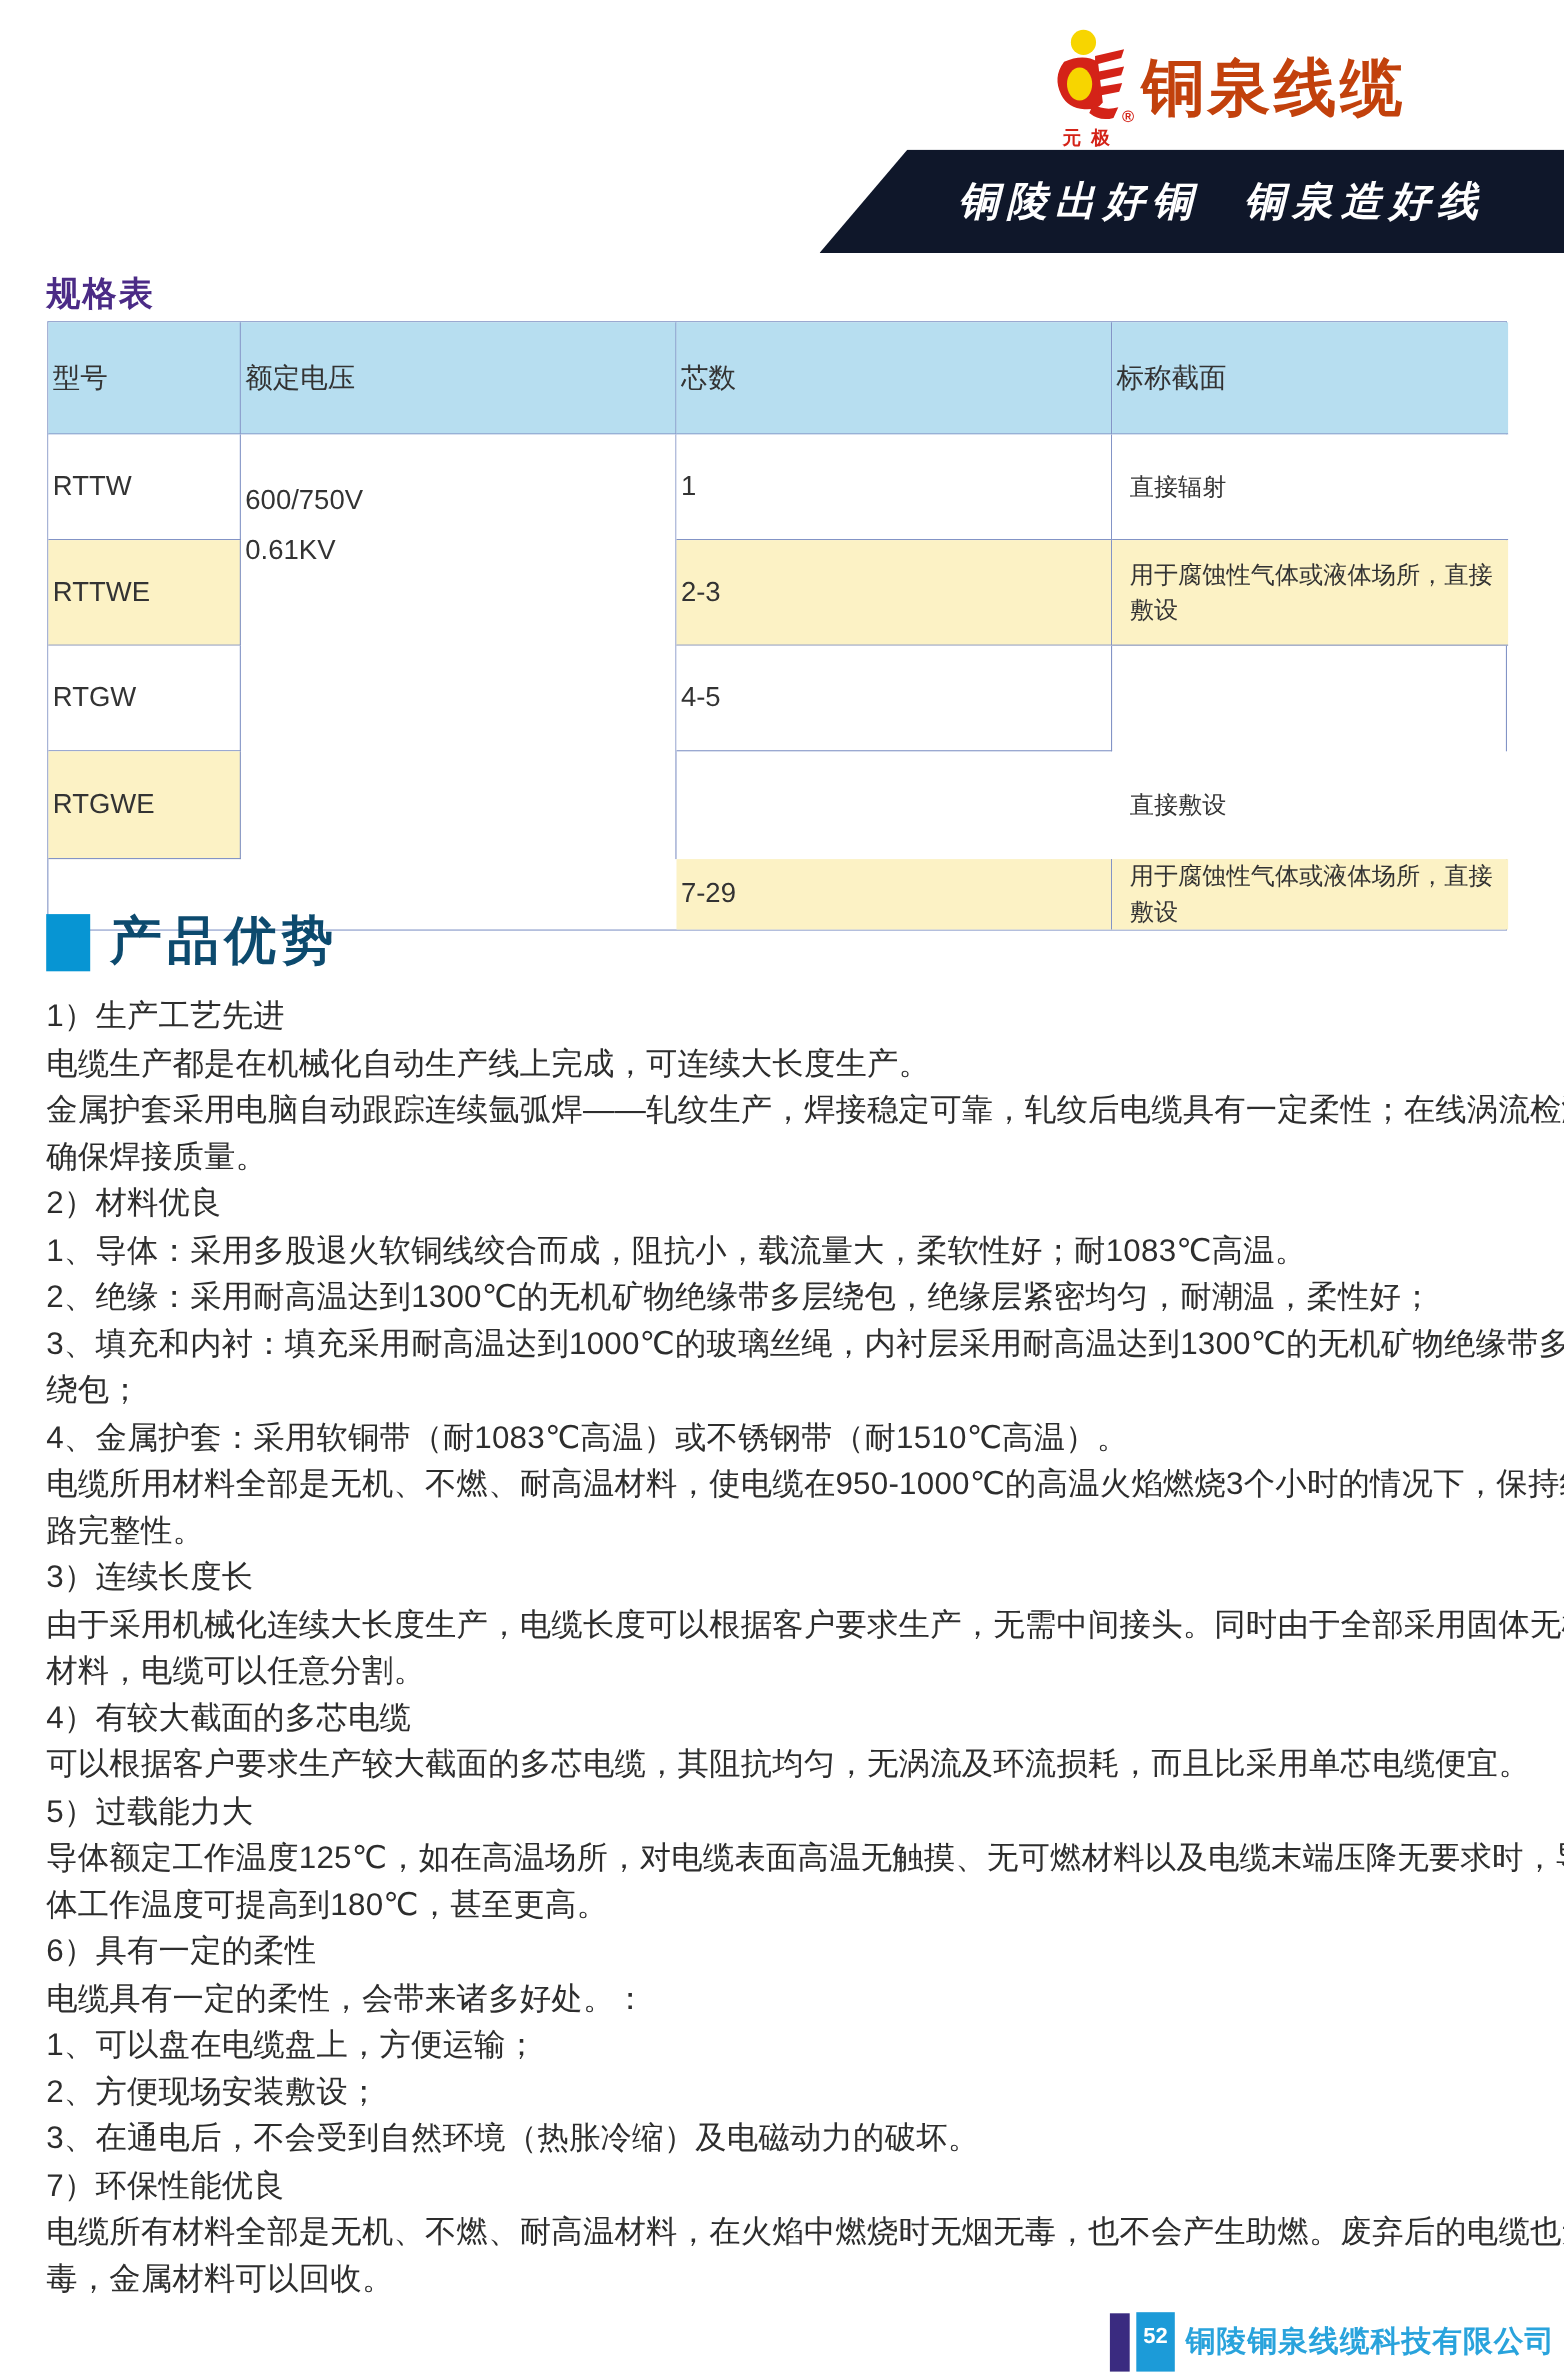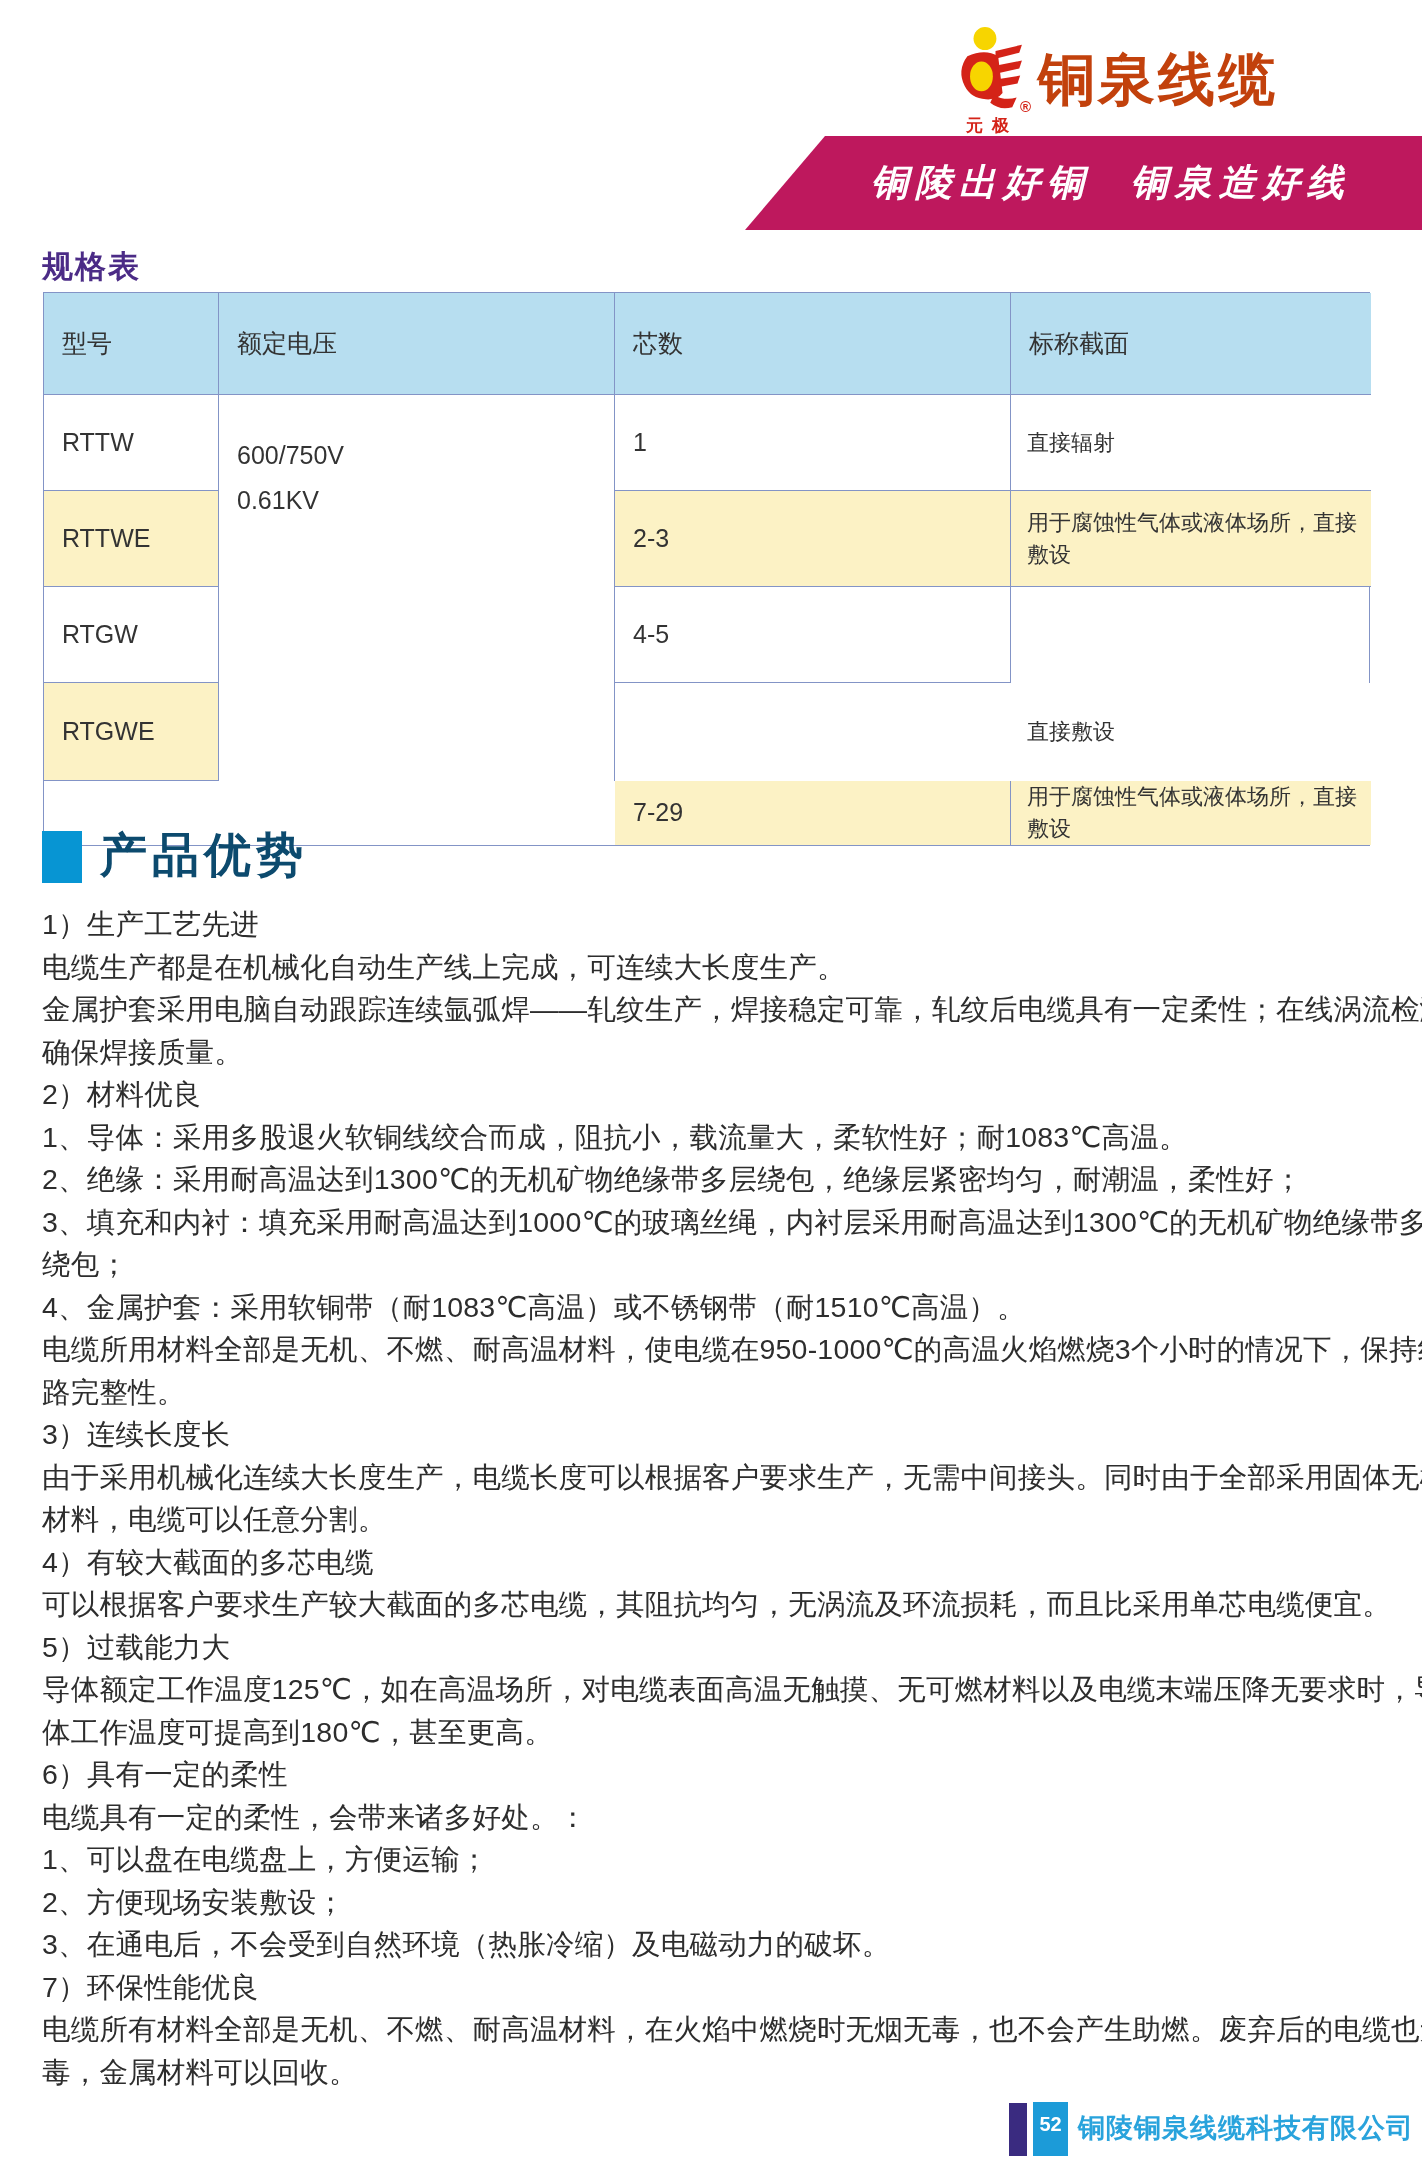--- a/index.html
+++ b/index.html
@@ -14,38 +14,38 @@
   .logo-block{position:absolute;left:948px;top:26px;width:110px;height:110px;}
   .logo-mark{position:absolute;left:0;top:0;}
   .logo-reg{position:absolute;left:72px;top:72px;color:#d42318;font-size:15px;font-weight:bold;}
   .logo-sub{position:absolute;left:4px;top:88px;width:80px;text-align:center;
     color:#d42318;font-size:17px;font-weight:bold;letter-spacing:9px;}
   .brand-text{position:absolute;left:1038px;top:42px;
     color:#c2410c;font-size:57px;font-weight:bold;letter-spacing:3px;white-space:nowrap;}
 
   
   .banner{position:absolute;left:745px;top:136px;width:677px;height:94px;
-    background:#be185d;
+    background:#0f172a;
     clip-path:polygon(80px 0,100% 0,100% 100%,0 100%);
     display:flex;align-items:center;justify-content:center;}
   .slogan{color:#ffffff;font-size:37px;font-weight:bold;font-style:italic;
     font-family:"DejaVu Serif","Liberation Serif",serif;
     letter-spacing:7px;white-space:pre;padding-left:55px;}
 
   
   .table-title{position:absolute;left:42px;top:246px;margin:0;
     color:#4b2b86;font-size:31px;font-weight:bold;letter-spacing:2px;}
   .spec-grid{position:absolute;left:43px;top:292px;width:1327px;
     display:grid;
     grid-template-columns:175px 396px 396px 360px;
     grid-template-rows:102px 96px 96px 96px 98px;
     border:1px solid #8394c6;box-sizing:border-box;
     color:#333333;font-size:25px;}
   .cell{border-right:1px solid #8394c6;border-bottom:1px solid #8394c6;
-    display:flex;align-items:center;padding:0 18px;box-sizing:border-box;background:#fff;}
+    display:flex;align-items:center;padding:0 4px;box-sizing:border-box;background:#fff;}
   .hcell{background:#b7def0;}
   .col1{grid-column:1;} .col2{grid-column:2;} .col3{grid-column:3;} .col4{grid-column:4;border-right:none;}
   .hrow{grid-row:1;}
   .cmodel{grid-column:1;}
   .ccores{grid-column:3;}
   .csection{grid-column:4;border-right:none;font-size:22px;line-height:1.45;
     padding-right:8px;padding-left:16px;}
   .cvoltage{grid-column:2;grid-row:2/6;border-bottom:none;
     flex-direction:column;align-items:flex-start;justify-content:flex-start;
     padding-top:46px;gap:16px;background:#fff;}

